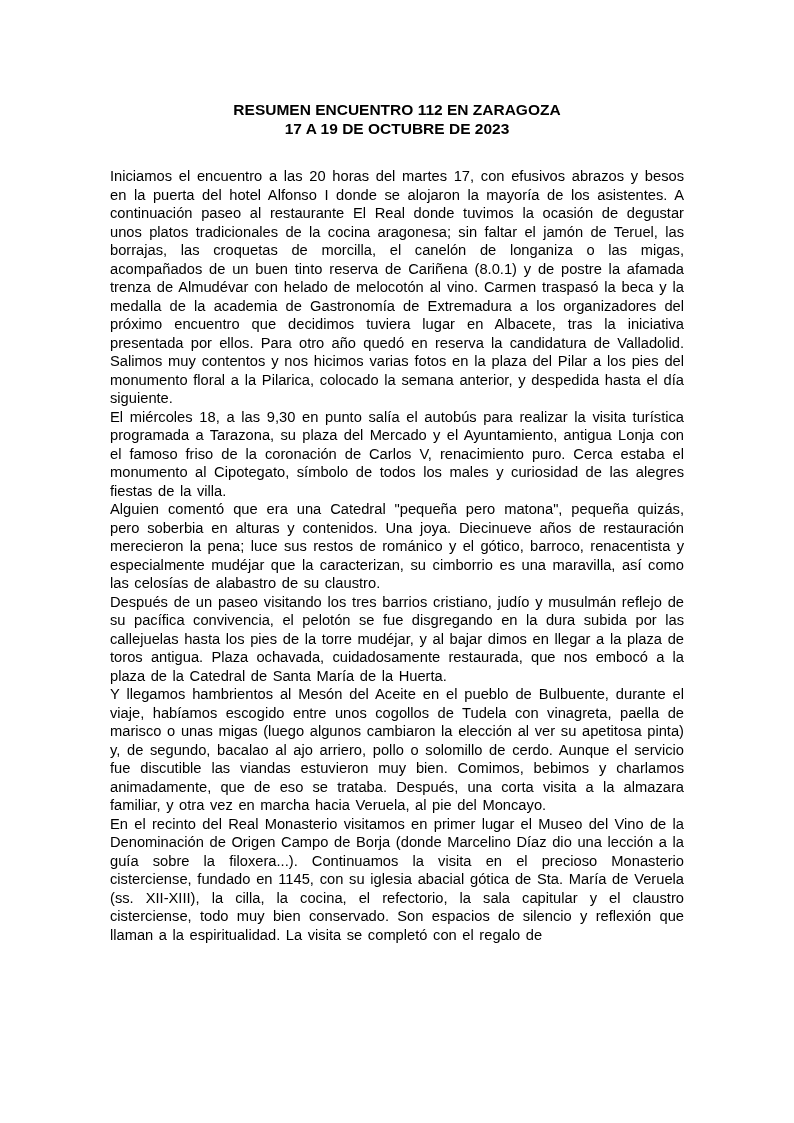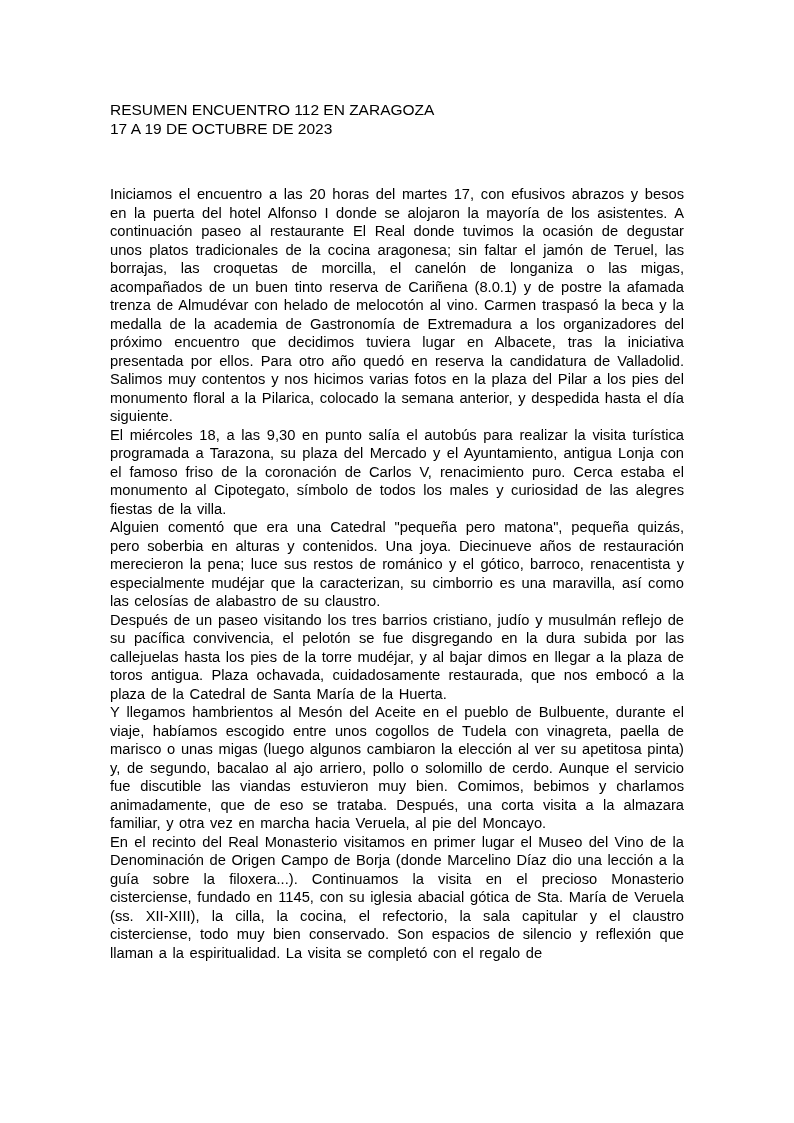--- a/index.html
+++ b/index.html
@@ -25,28 +25,29 @@
     font-family: "Liberation Serif", "DejaVu Serif", serif;
     font-weight: bold;
     font-size: 15.5px;
     line-height: 19px;
     color: #c81414;
     white-space: pre-wrap;
     margin: 0;
   }
   .doc-title {
     margin-top: 7px;
+    text-align: center;
     font-family: "Liberation Sans", "DejaVu Sans", sans-serif;
-    font-weight: normal;
+    font-weight: bold;
     font-size: 15.5px;
     line-height: 18.5px;
     color: #000000;
   }
   .body-text {
-    margin-top: 47px;
+    margin-top: 29px;
     font-family: "Liberation Sans", "DejaVu Sans", sans-serif;
     font-size: 14.7px;
     line-height: 18.5px;
     color: #000000;
   }
   .body-text p {
     margin: 0;
     text-align: justify;
     text-justify: inter-word;
     word-spacing: 1.5px;

